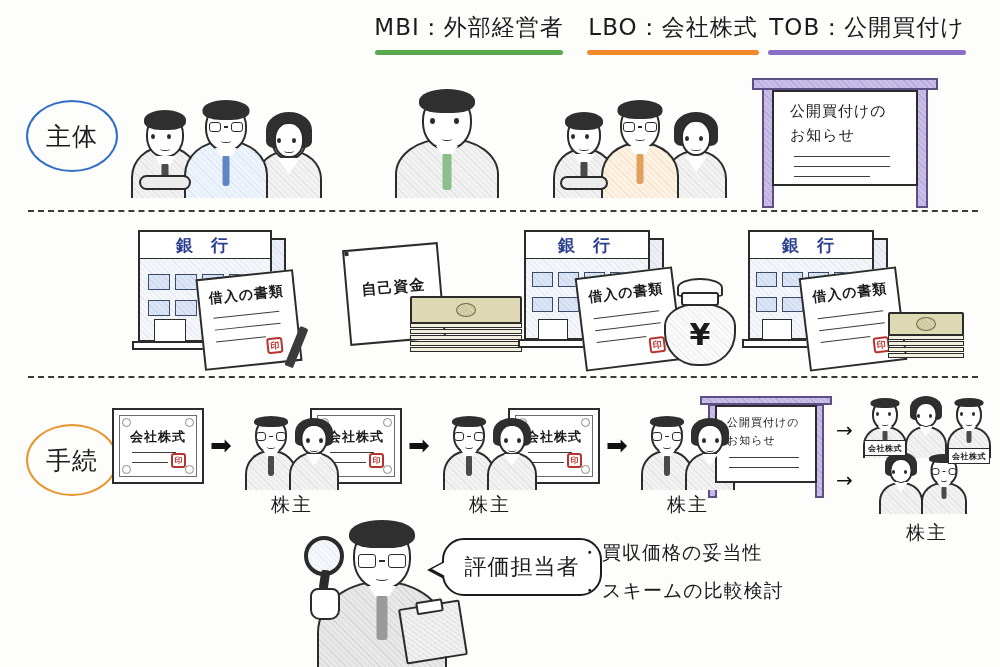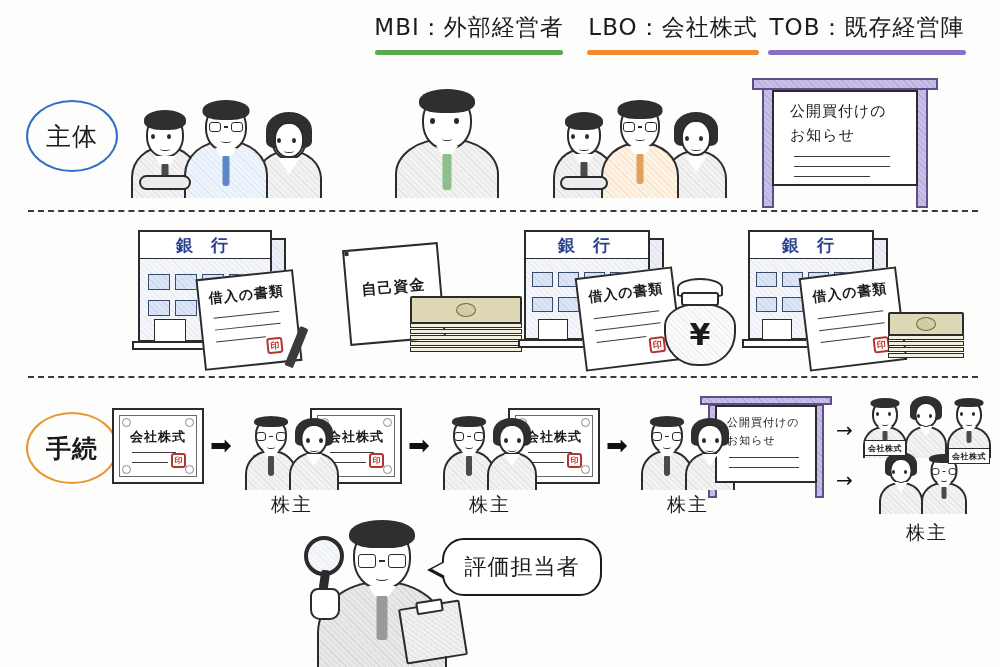--- a/index.html
+++ b/index.html
@@ -395,28 +395,28 @@
     <div class="ch-text">MBI：外部経営者</div>
     <div class="ch-rule" style="width:188px; background:#5aa84f;"></div>
   </div>
 
   <div class="col-header" style="left:548px; width:250px;">
     <div class="ch-text">LBO：会社株式</div>
     <div class="ch-rule" style="width:172px; background:#f08a2c;"></div>
   </div>
 
   <div class="col-header" style="left:738px; width:258px;">
-    <div class="ch-text">TOB：既存経営陣</div>
+    <div class="ch-text">TOB：公開買付け</div>
     <div class="ch-rule" style="width:198px; background:#8b6fc4;"></div>
   </div>
 
   <div class="row-label blue" style="top:100px;">
     <span class="rl-text">主体</span>
   </div>
-  <div class="row-label orange" style="top:412px;font-weight:bold;">
+  <div class="row-label orange" style="top:424px;">
     <span class="rl-text">手続</span>
   </div>
 
   <div class="sep" style="top:210px;"></div>
   <div class="sep" style="top:376px;"></div>
 
   <div class="ill" style="left:128px; top:88px; width:200px; height:110px;">
     <div class="person" style="left:2px; top:14px; width:70px; height:96px;">
       <div class="body" style="width:68px; height:52px; bottom:0;"></div>
       <div class="head" style="width:38px; height:44px; top:12px;"></div>
@@ -830,15 +830,17 @@
     <div class="magnifier" style="left:6px; top:24px;"></div>
     <div class="hand" style="left:12px; top:76px; width:30px; height:32px;"></div>
     <div class="clipboard" style="left:104px; top:92px; width:62px; height:56px;"></div>
   </div>
 
   <div class="bubble" style="left:442px; top:538px; width:160px; height:58px;">
     <span>評価担当者</span>
   </div>
 
   <ul class="bullets" style="left:580px; top:540px;">
+    <li>買収価格の妥当性</li>
+    <li>スキームの比較検討</li>
   </ul>
 
 </div>
 
 </body></html>

